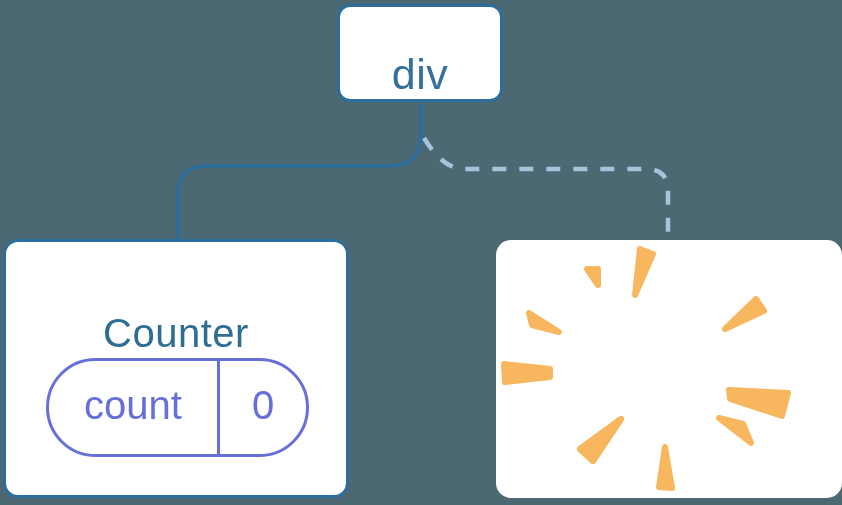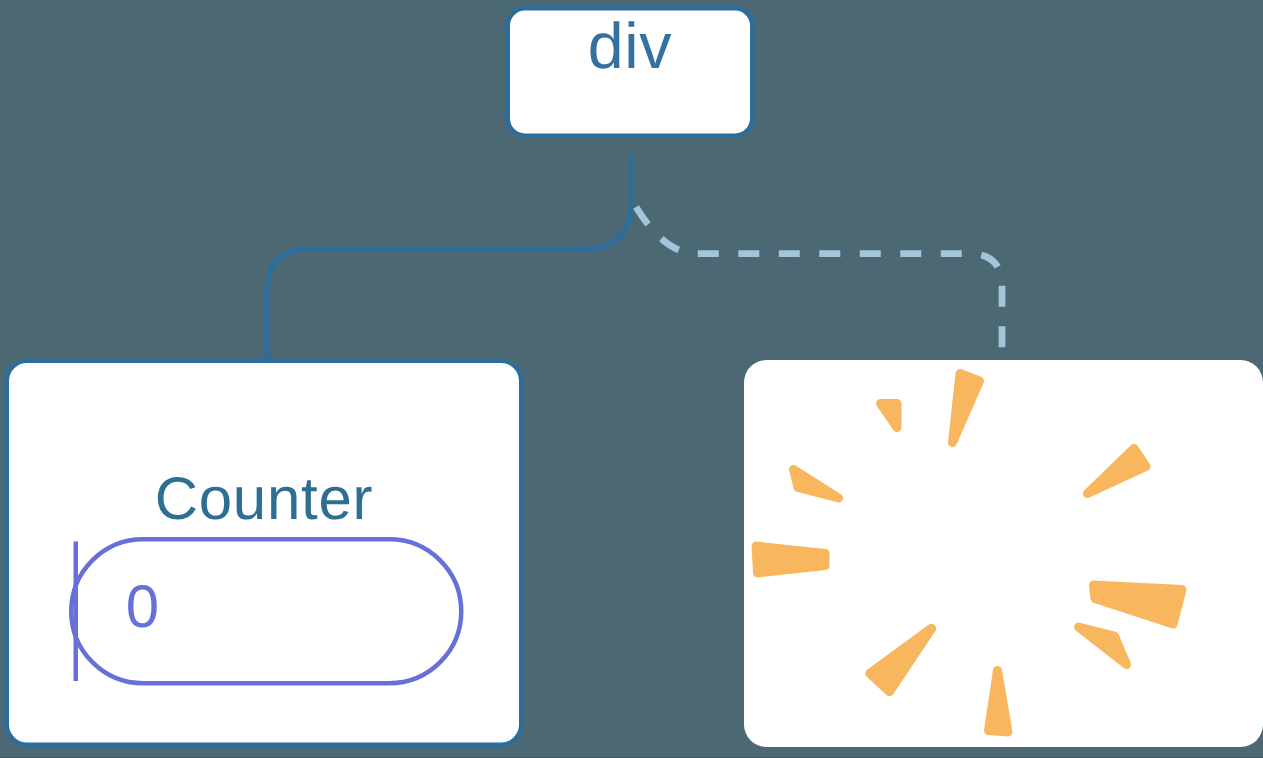--- a/index.html
+++ b/index.html
@@ -20,25 +20,25 @@
     position:relative;
     width:842px;height:505px;
     background:var(--background);
     overflow:hidden;
   }
   .connectors{
     position:absolute;left:0;top:0;width:842px;height:505px;
     z-index:1;
   }
   .root-node{
-    position:absolute;left:337px;top:4px;width:166px;height:88px;
+    position:absolute;left:337px;top:4px;width:166px;height:98px;
     background:var(--card-background);
     border:3px solid var(--node-border-blue);
     border-radius:13px;
-    display:flex;align-items:flex-start;justify-content:center;
+    display:flex;align-items:flex-end;justify-content:center;
     z-index:2;
   }
   .root-node .label{
     color:var(--node-text-blue);
     font-size:43px;font-weight:500;letter-spacing:.5px;
   }
   .card{
     position:absolute;top:239px;height:259px;width:346px;
     background:var(--card-background);
     border-radius:15px;
@@ -99,20 +99,21 @@
     <path d="M424,138 Q443,169 464,169 L646,169 Q668,169 668,191 L668,241" stroke="var(--dashed-connector)" stroke-width="4.5" stroke-dasharray="14 13" fill="none"></path>
   </svg>
 
   <div class="root-node">
     <span class="label">div</span>
   </div>
 
   <div class="card counter">
     <div class="card-title">Counter</div>
     <div class="pill">
+      <div class="pill-key">count</div>
       <div class="pill-divider"></div>
       <div class="pill-value">0</div>
     </div>
   </div>
 
   <div class="card removed">
     <svg class="burst" viewBox="0 0 346 258">
       <polygon points="91,29 102,29 102,45"></polygon>
       <polygon points="144,9 157,14 139,55"></polygon>
       <polygon points="229,89 260,59 268,71"></polygon>

